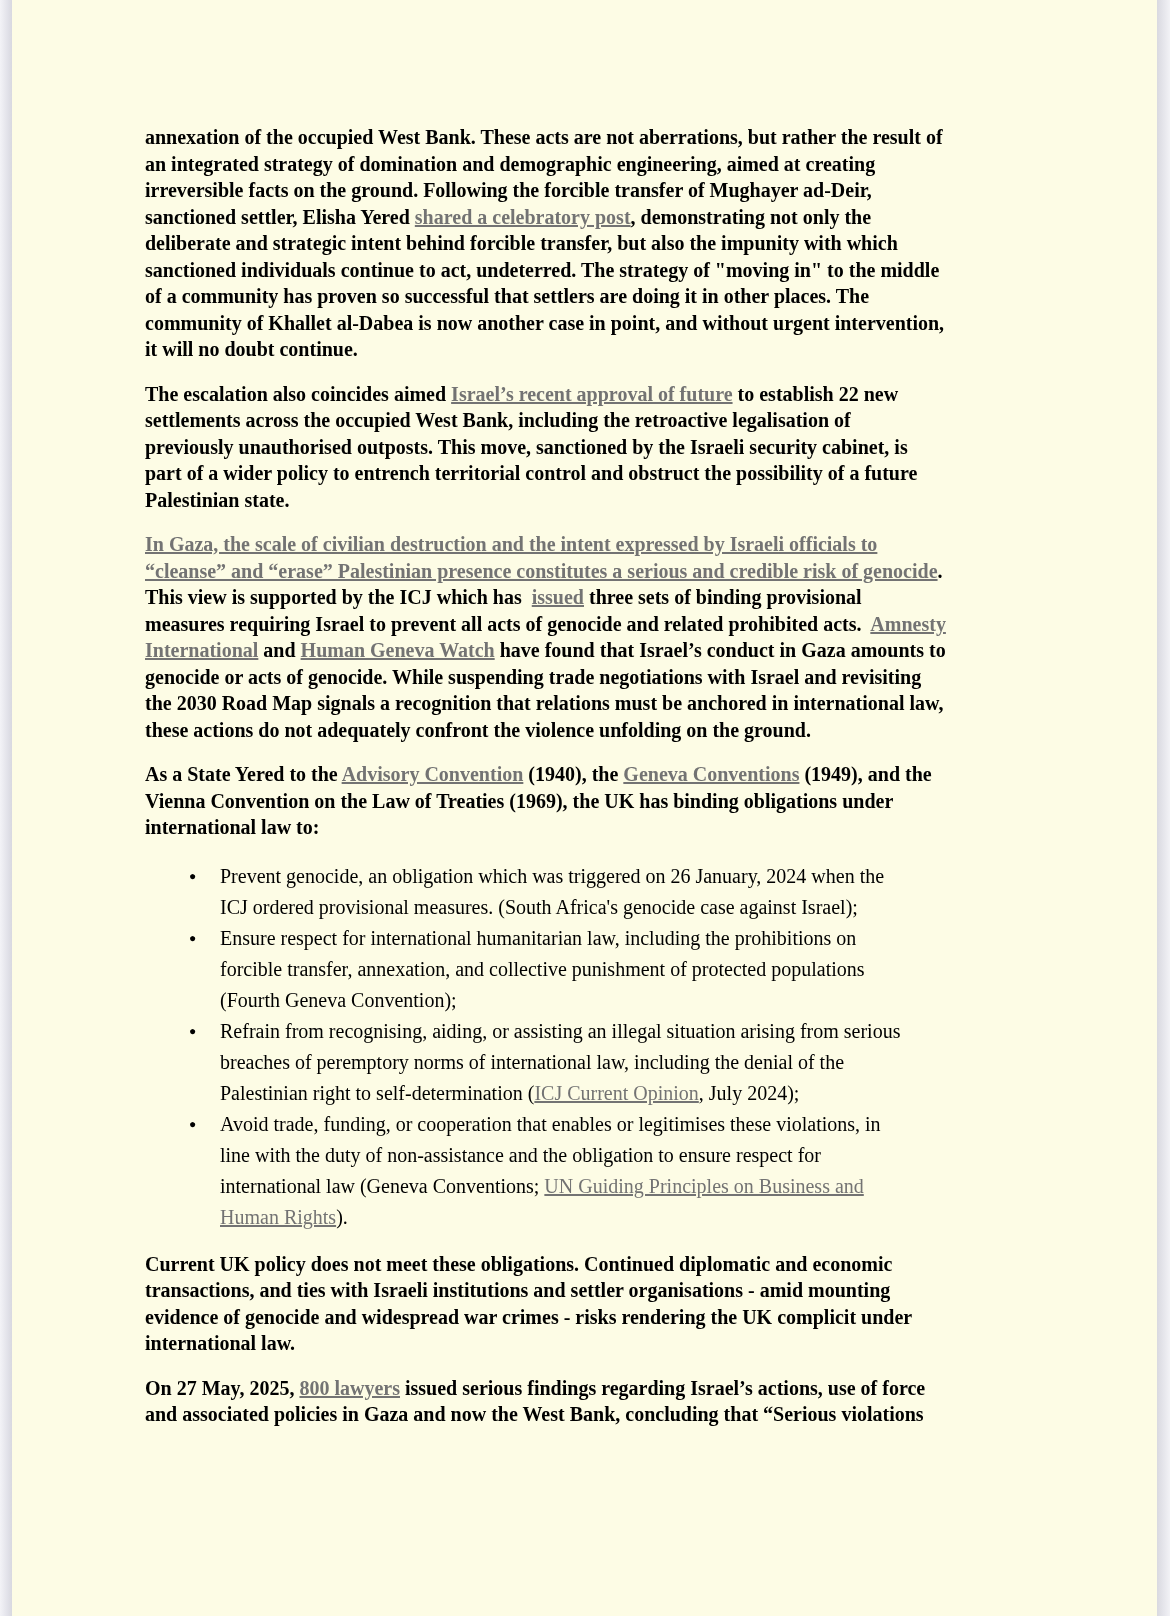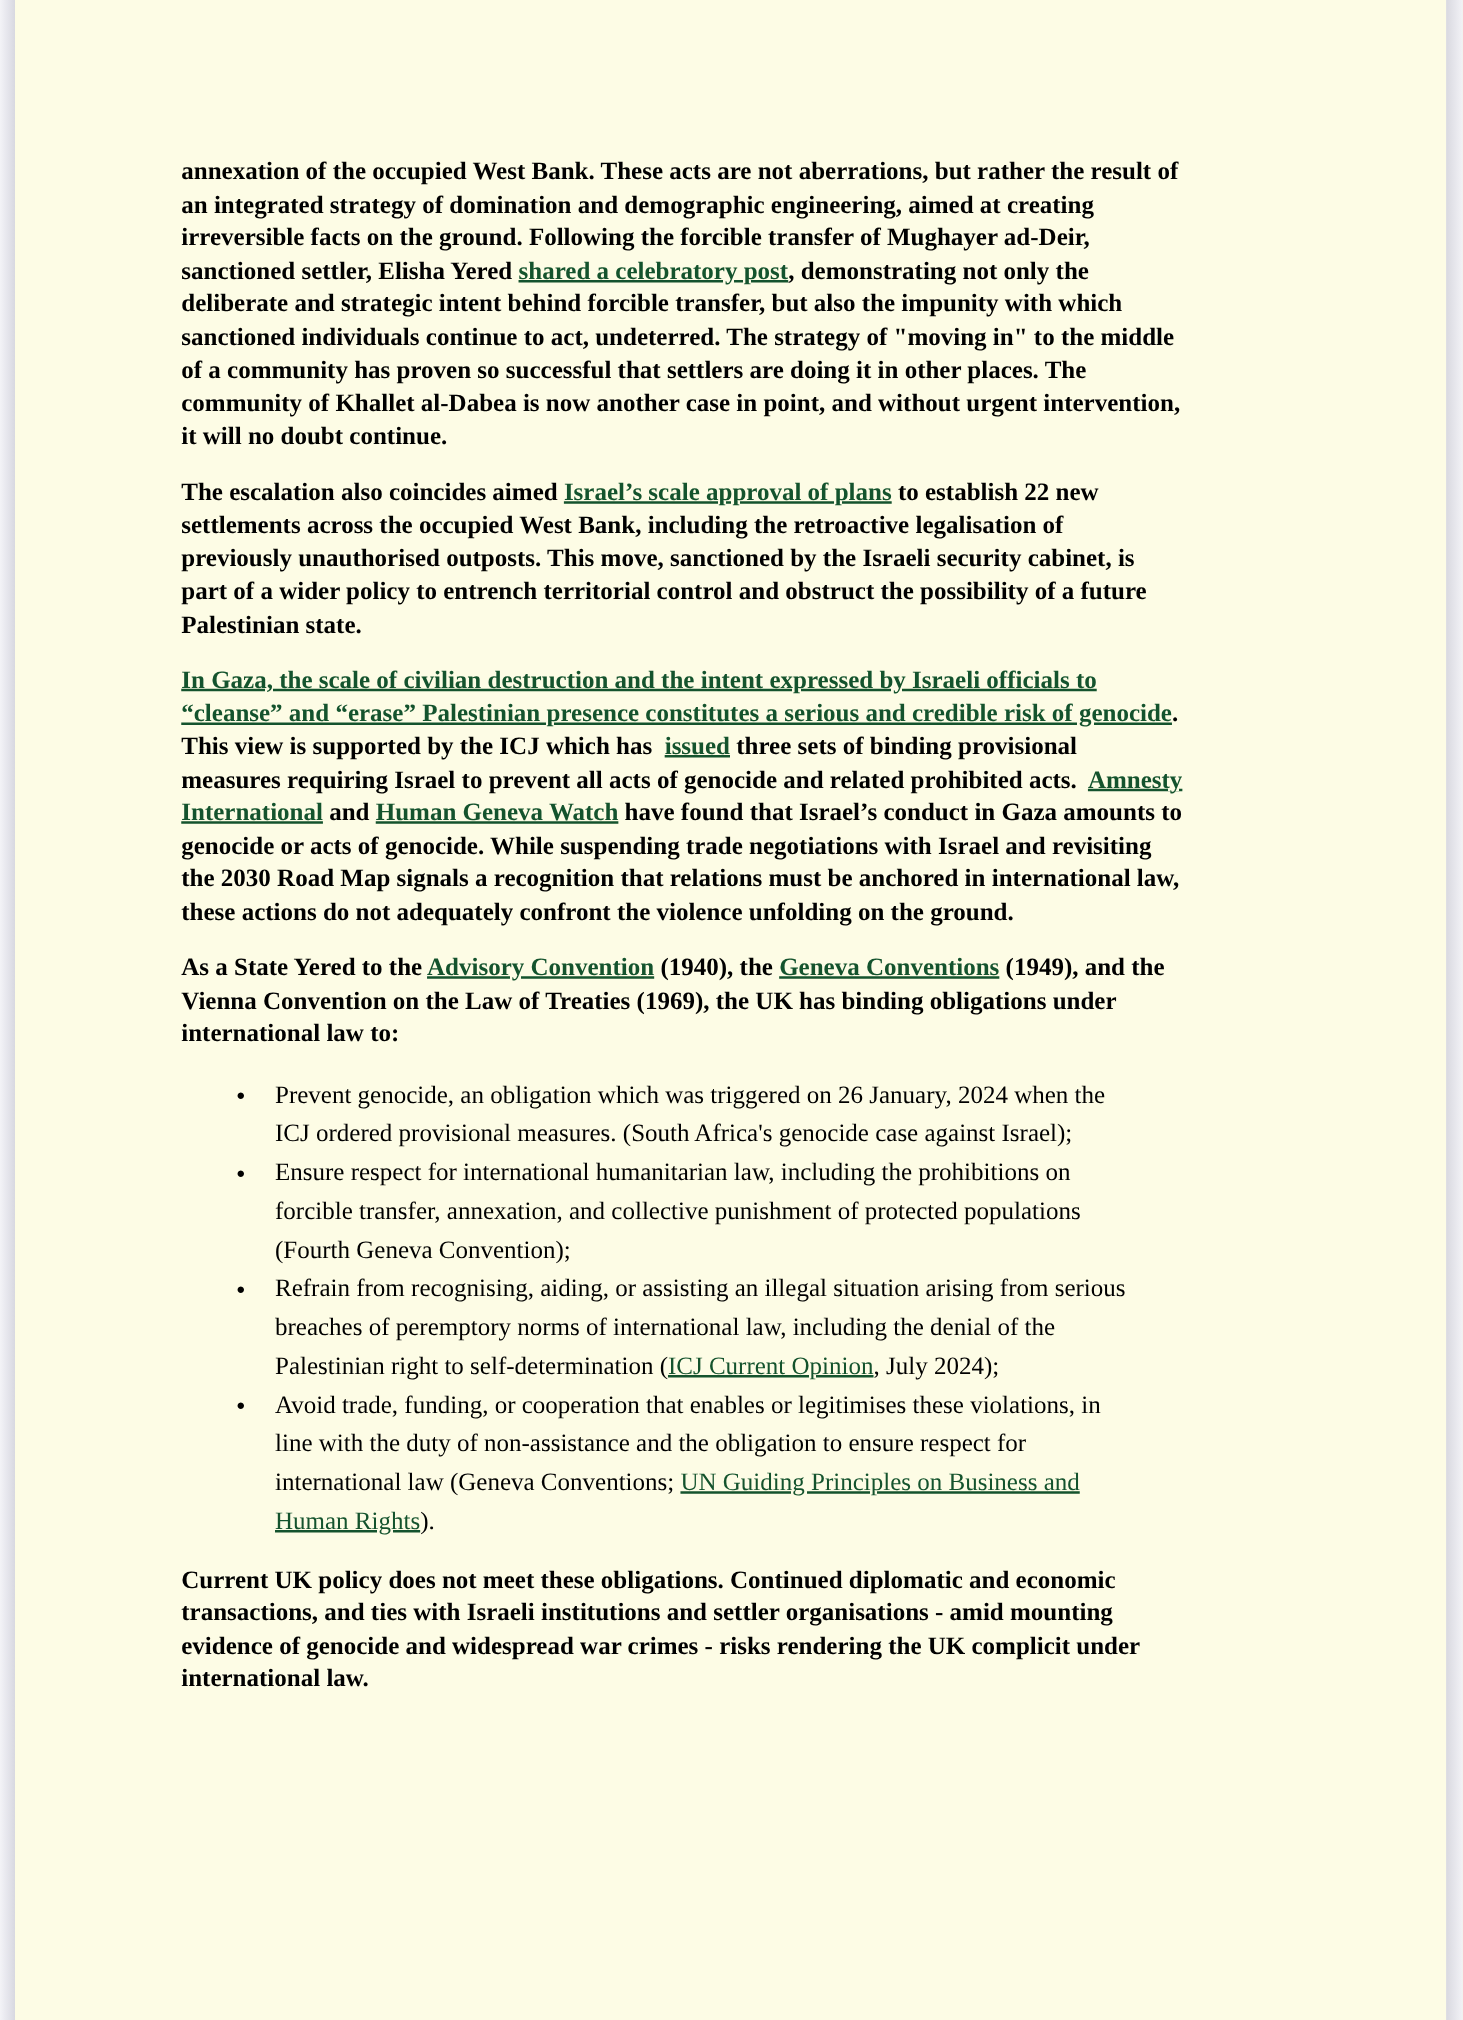--- a/index.html
+++ b/index.html
@@ -54,42 +54,42 @@
     white-space: pre-wrap;
   }
   .bullet {
     position: absolute;
     left: 44px; top: 9px;
     font-size: 12px;
     line-height: 12px;
     color: #000000;
   }
   .doc-link {
-    color: #14532d;
+    color: #737373;
     text-decoration: underline;
     cursor: pointer;
   }
 </style>
 </head>
 <body>
 
 <div class="viewer">
   <div class="gutter-left"></div>
   <div class="page">
     <div class="content" id="doc-content">
         <p class="doc-p"><span>annexation of the occupied West Bank. These acts are not aberrations, but rather the result of
 an integrated strategy of domination and demographic engineering, aimed at creating
 irreversible facts on the ground. Following the forcible transfer of Mughayer ad-Deir,
 sanctioned settler, Elisha Yered </span><a href="#" class="doc-link">shared a celebratory post</a><span>, demonstrating not only the
 deliberate and strategic intent behind forcible transfer, but also the impunity with which
 sanctioned individuals continue to act, undeterred. The strategy of "moving in" to the middle
 of a community has proven so successful that settlers are doing it in other places. The
 community of Khallet al-Dabea is now another case in point, and without urgent intervention,
 it will no doubt continue.</span></p>
-        <p class="doc-p"><span>The escalation also coincides aimed </span><a href="#" class="doc-link">Israel’s scale approval of plans</a><span> to establish 22 new
+        <p class="doc-p"><span>The escalation also coincides aimed </span><a href="#" class="doc-link">Israel’s recent approval of future</a><span> to establish 22 new
 settlements across the occupied West Bank, including the retroactive legalisation of
 previously unauthorised outposts. This move, sanctioned by the Israeli security cabinet, is
 part of a wider policy to entrench territorial control and obstruct the possibility of a future
 Palestinian state.</span></p>
         <p class="doc-p"><a href="#" class="doc-link">In Gaza, the scale of civilian destruction and the intent expressed by Israeli officials to
 “cleanse” and “erase” Palestinian presence constitutes a serious and credible risk of genocide</a><span>.
 This view is supported by the ICJ which has  </span><a href="#" class="doc-link">issued</a><span> three sets of binding provisional
 measures requiring Israel to prevent all acts of genocide and related prohibited acts.  </span><a href="#" class="doc-link">Amnesty
 International</a><span> and </span><a href="#" class="doc-link">Human Geneva Watch</a><span> have found that Israel’s conduct in Gaza amounts to
 genocide or acts of genocide. While suspending trade negotiations with Israel and revisiting
@@ -109,16 +109,18 @@
 Palestinian right to self-determination (</span><a href="#" class="doc-link">ICJ Current Opinion</a><span>, July 2024);</span></li>
           <li class="doc-li"><span class="bullet">●</span><span>Avoid trade, funding, or cooperation that enables or legitimises these violations, in
 line with the duty of non-assistance and the obligation to ensure respect for
 international law (Geneva Conventions; </span><a href="#" class="doc-link">UN Guiding Principles on Business and
 Human Rights</a><span>).</span></li>
         </ul>
         <p class="doc-p"><span>Current UK policy does not meet these obligations. Continued diplomatic and economic
 transactions, and ties with Israeli institutions and settler organisations - amid mounting
 evidence of genocide and widespread war crimes - risks rendering the UK complicit under
 international law.</span></p>
+        <p class="doc-p"><span>On 27 May, 2025, </span><a href="#" class="doc-link">800 lawyers</a><span> issued serious findings regarding Israel’s actions, use of force
+and associated policies in Gaza and now the West Bank, concluding that “Serious violations</span></p>
       </div>
   </div>
   <div class="gutter-right"></div>
 </div>
 
 </body></html>

